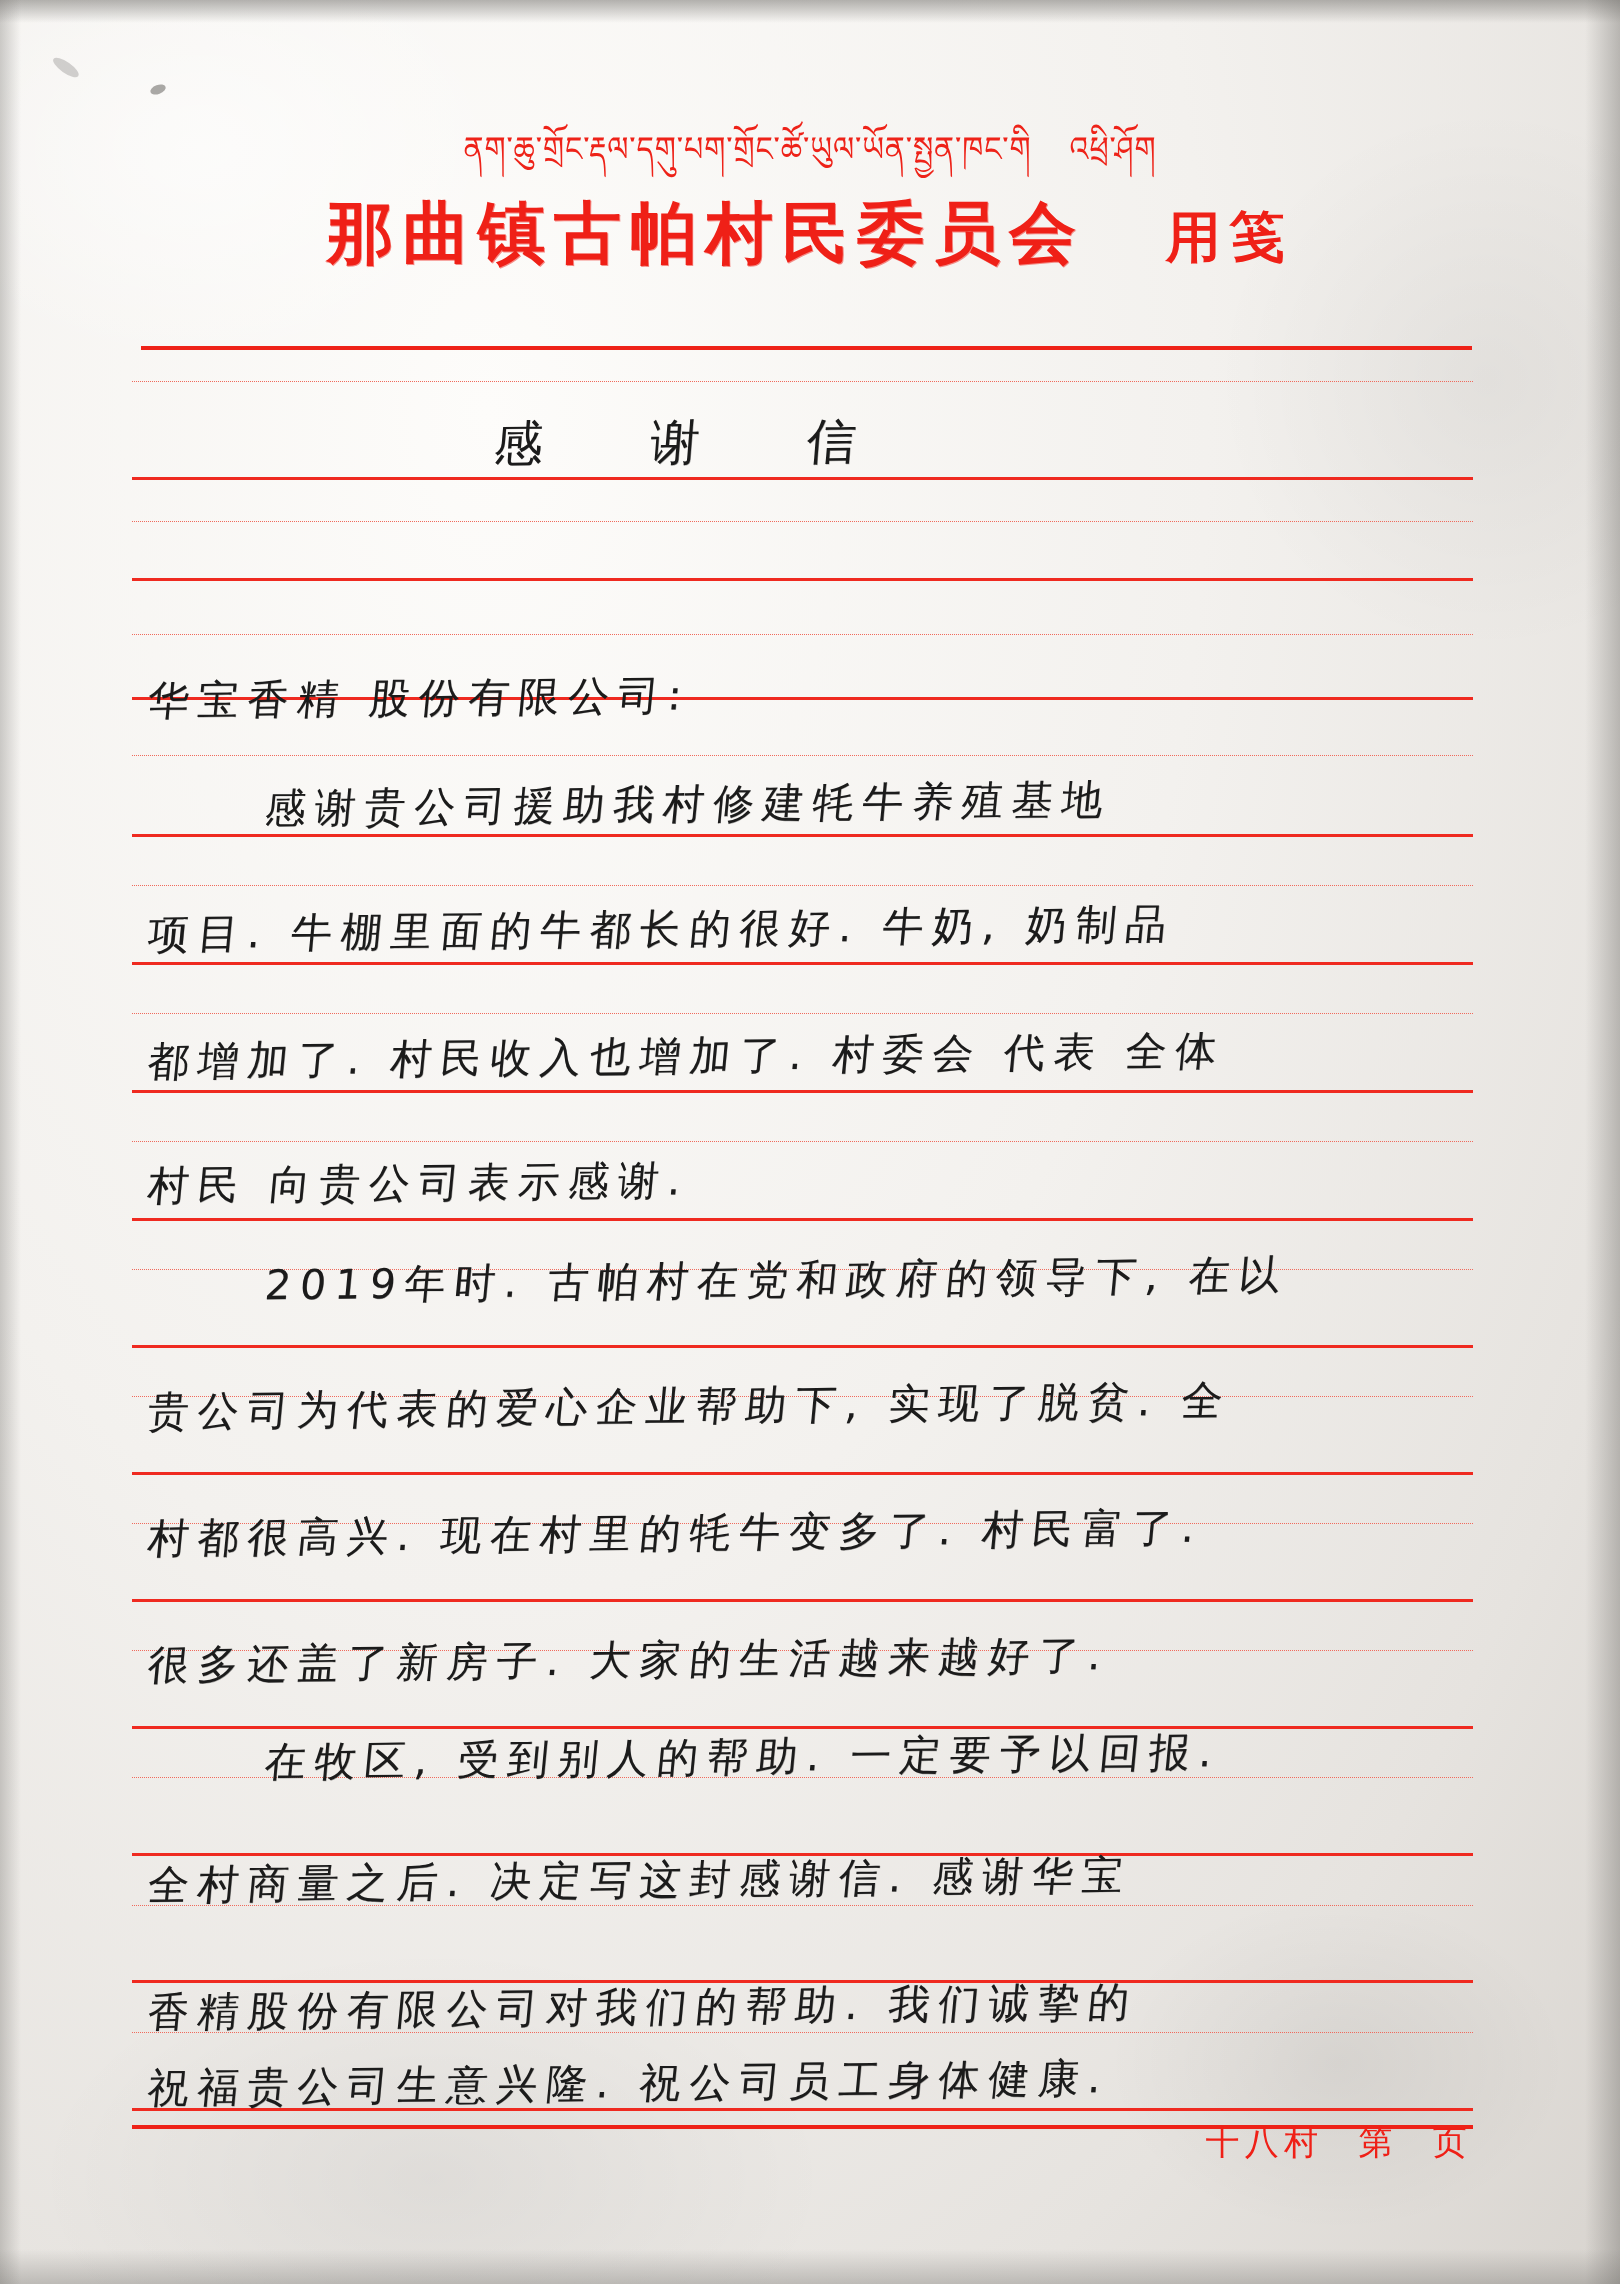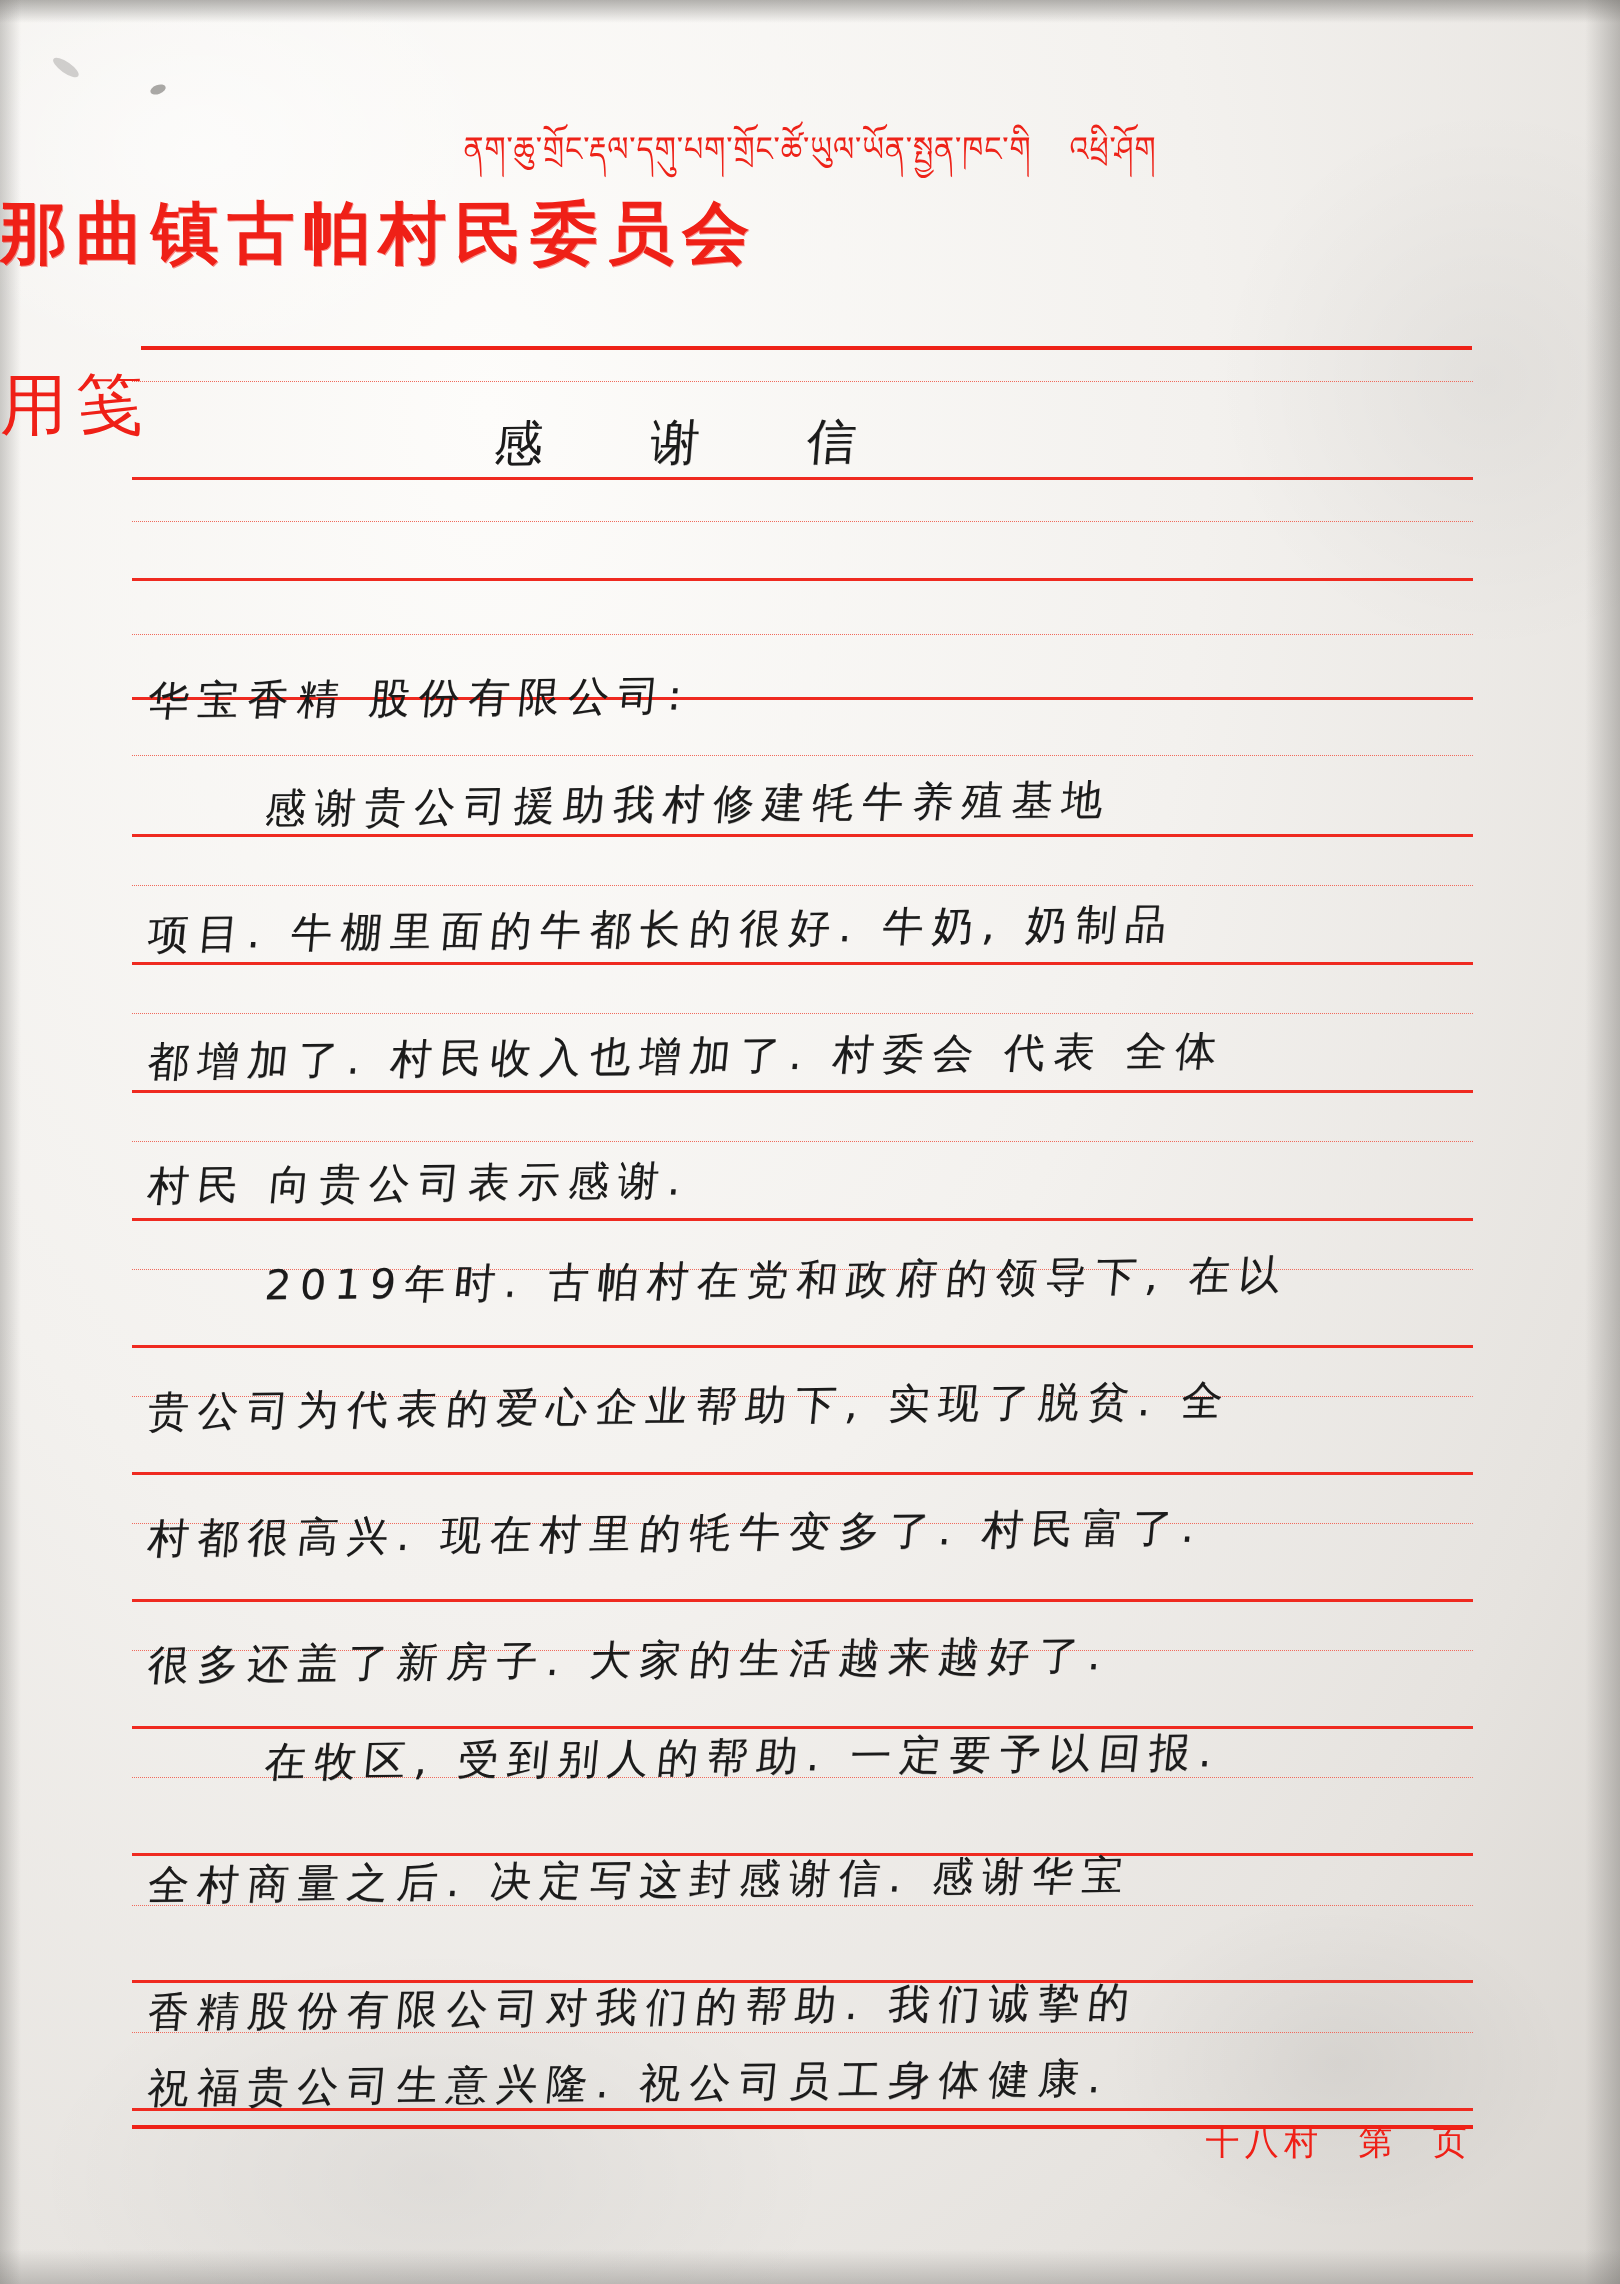--- a/index.html
+++ b/index.html
@@ -83,34 +83,33 @@
     justify-content: center;
     align-items: baseline;
     gap: 38px;
   }
   #title-row {
     margin-top: 23px;
     display: flex;
     justify-content: center;
     align-items: baseline;
     gap: 81px;
-    flex-direction: column;
   }
   .cn-title {
     font-family: "DejaVu Sans", "Liberation Sans", sans-serif;
     font-size: 67px;
     font-weight: bold;
     color: #ef2017;
     letter-spacing: 8.8px;
     text-shadow: 0.9px 0.9px 0 rgba(239,32,23,0.5);
   }
   .cn-title-suffix {
     font-family: "DejaVu Sans", "Liberation Sans", sans-serif;
-    font-size: 67px;
-    font-weight: normal;
+    font-size: 55px;
+    font-weight: bold;
     color: #ef2017;
     letter-spacing: 8.8px;
   }
   #header-rule {
     position: absolute;
     left: 141px;
     top: 346px;
     width: 1331px;
     height: 4.4px;
     background: #ee2218;

